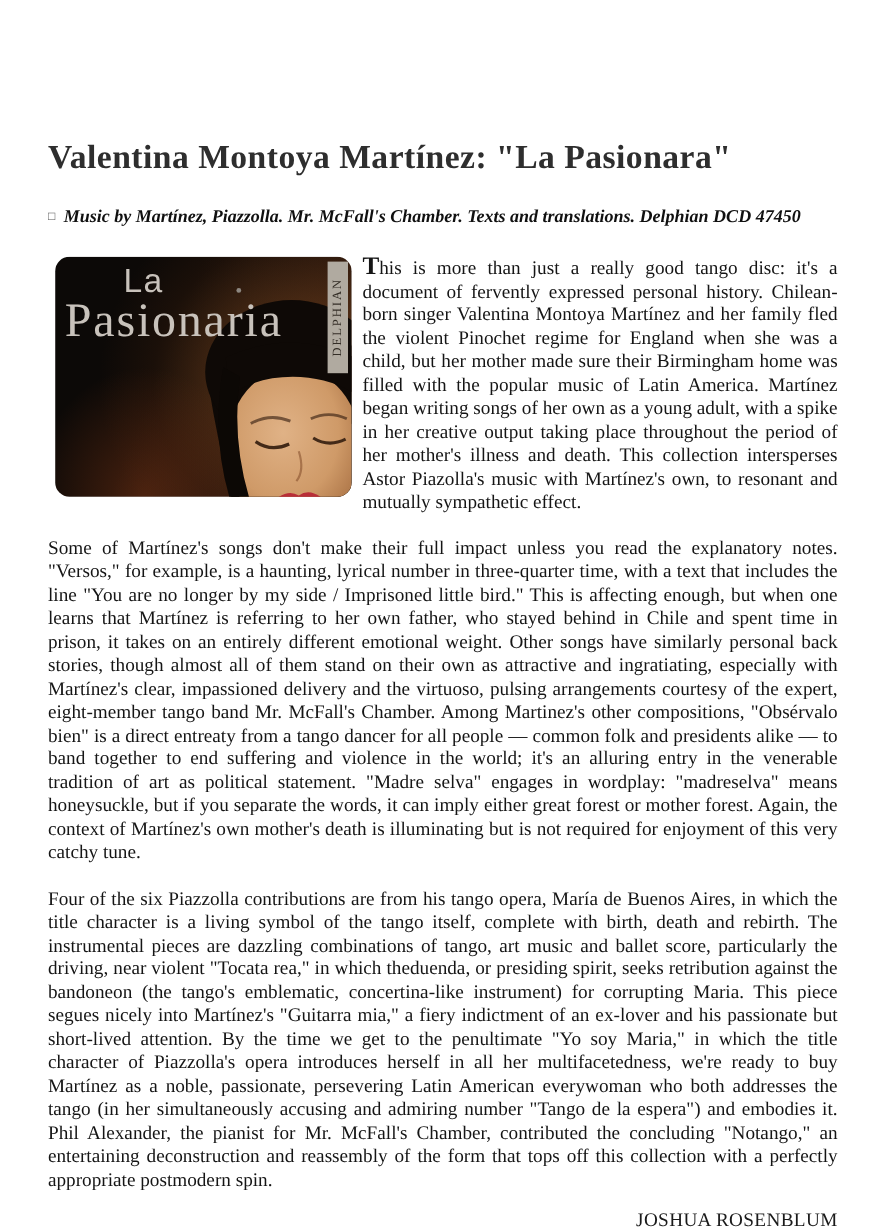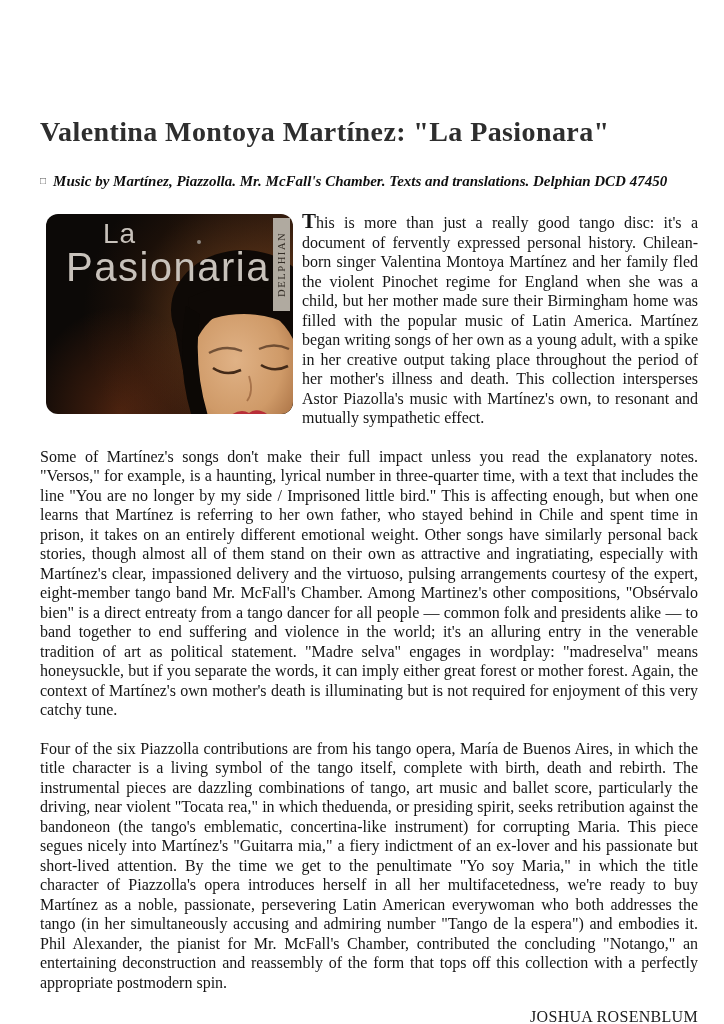--- a/index.html
+++ b/index.html
@@ -33,22 +33,22 @@
       linear-gradient(112deg,#0c0907 38%,#1d110b 62%,#351d0f 85%,#47290f 100%);
     background-color:#0c0907;
     border-radius:12px;
   }
   .cover-la{
     position:absolute;left:57px;top:6px;z-index:3;
     font-family:"Liberation Sans",sans-serif;font-weight:100;
     font-size:28px;line-height:1;color:#c8c2bb;letter-spacing:1px;
   }
   .cover-main{
-    position:absolute;left:20px;top:33px;z-index:3;
-    font-family:Liberation Sans, sans-serif;font-weight:100;
+    position:absolute;left:8px;top:33px;z-index:3;
+    font-family:Liberation Serif, serif;font-weight:100;
     font-size:40px;line-height:1;color:#c8c2bb;letter-spacing:1.5px;
   }
   .cover-dot{position:absolute;left:151px;top:26px;width:4px;height:4px;border-radius:50%;background:#8d8780;z-index:3;}
   .label-box{
     position:absolute;top:4px;right:3px;width:17px;height:93px;z-index:4;
     background:#b0aaa0;display:flex;align-items:center;justify-content:center;
     writing-mode:vertical-rl;transform:rotate(180deg);
     font-family:"Liberation Serif",serif;font-size:10.5px;color:#332d26;letter-spacing:1.6px;
   }
   .cover-artist{

